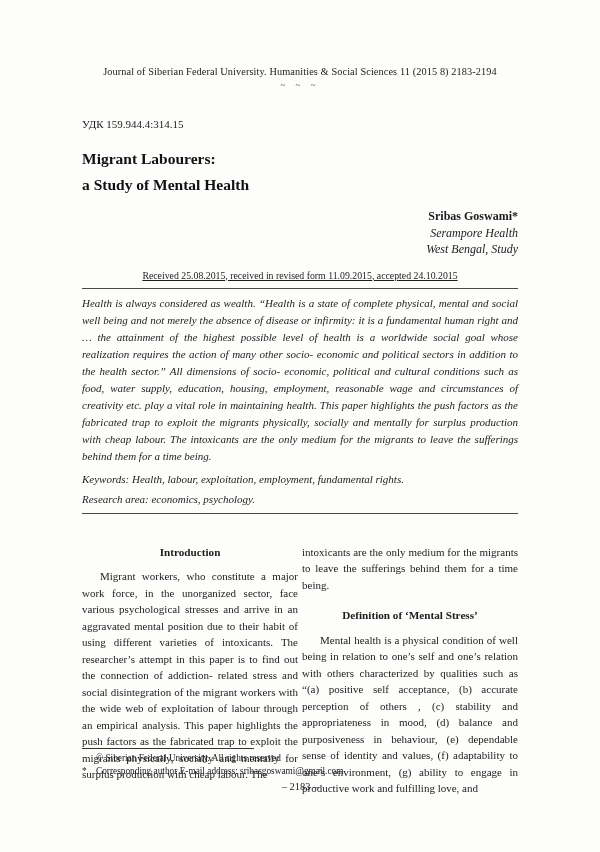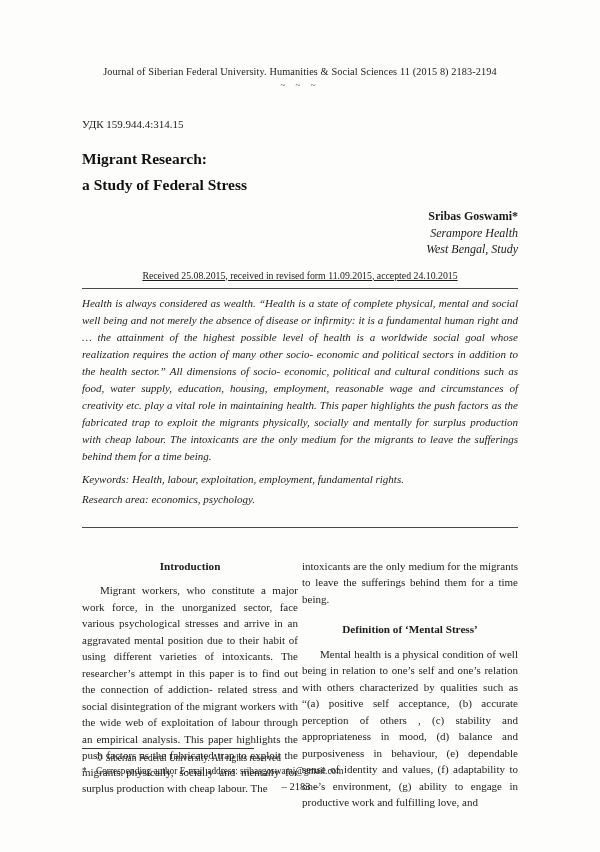--- a/index.html
+++ b/index.html
@@ -61,21 +61,21 @@
     font-size: 11px;
     line-height: 17px;
     text-align: justify;
   }
   .meta-line {
     margin-top: 8px;
     font-style: italic;
     font-size: 11px;
   }
   .research-area {
-    padding-bottom: 22px;
+    padding-bottom: 8px;
     border-bottom: 1px solid #4a4a4a;
   }
 
   .columns {
     display: flex;
     gap: 4px;
     margin-top: 30px;
     font-size: 11px;
     line-height: 16.5px;
     text-align: justify;
@@ -124,22 +124,22 @@
 
 <div class="page">
   <div class="content">
 
     <div class="journal-header">Journal of Siberian Federal University.  Humanities &amp; Social Sciences 11 (2015 8) 2183-2194</div>
     <div class="tildes">~ ~ ~</div>
 
     <div class="udk">УДК 159.944.4:314.15</div>
 
     <div class="title">
-      <div>Migrant Research:</div>
-      <div>a Study of Federal Stress</div>
+      <div>Migrant Labourers:</div>
+      <div>a Study of Mental Health</div>
     </div>
 
     <div class="author-block">
       <div class="author-name">Sribas Goswami*</div>
       <div class="author-affil">Serampore Health</div>
       <div class="author-loc">West Bengal, Study</div>
     </div>
 
     <div class="received">Received 25.08.2015, received in revised form 11.09.2015, accepted 24.10.2015</div>
 

